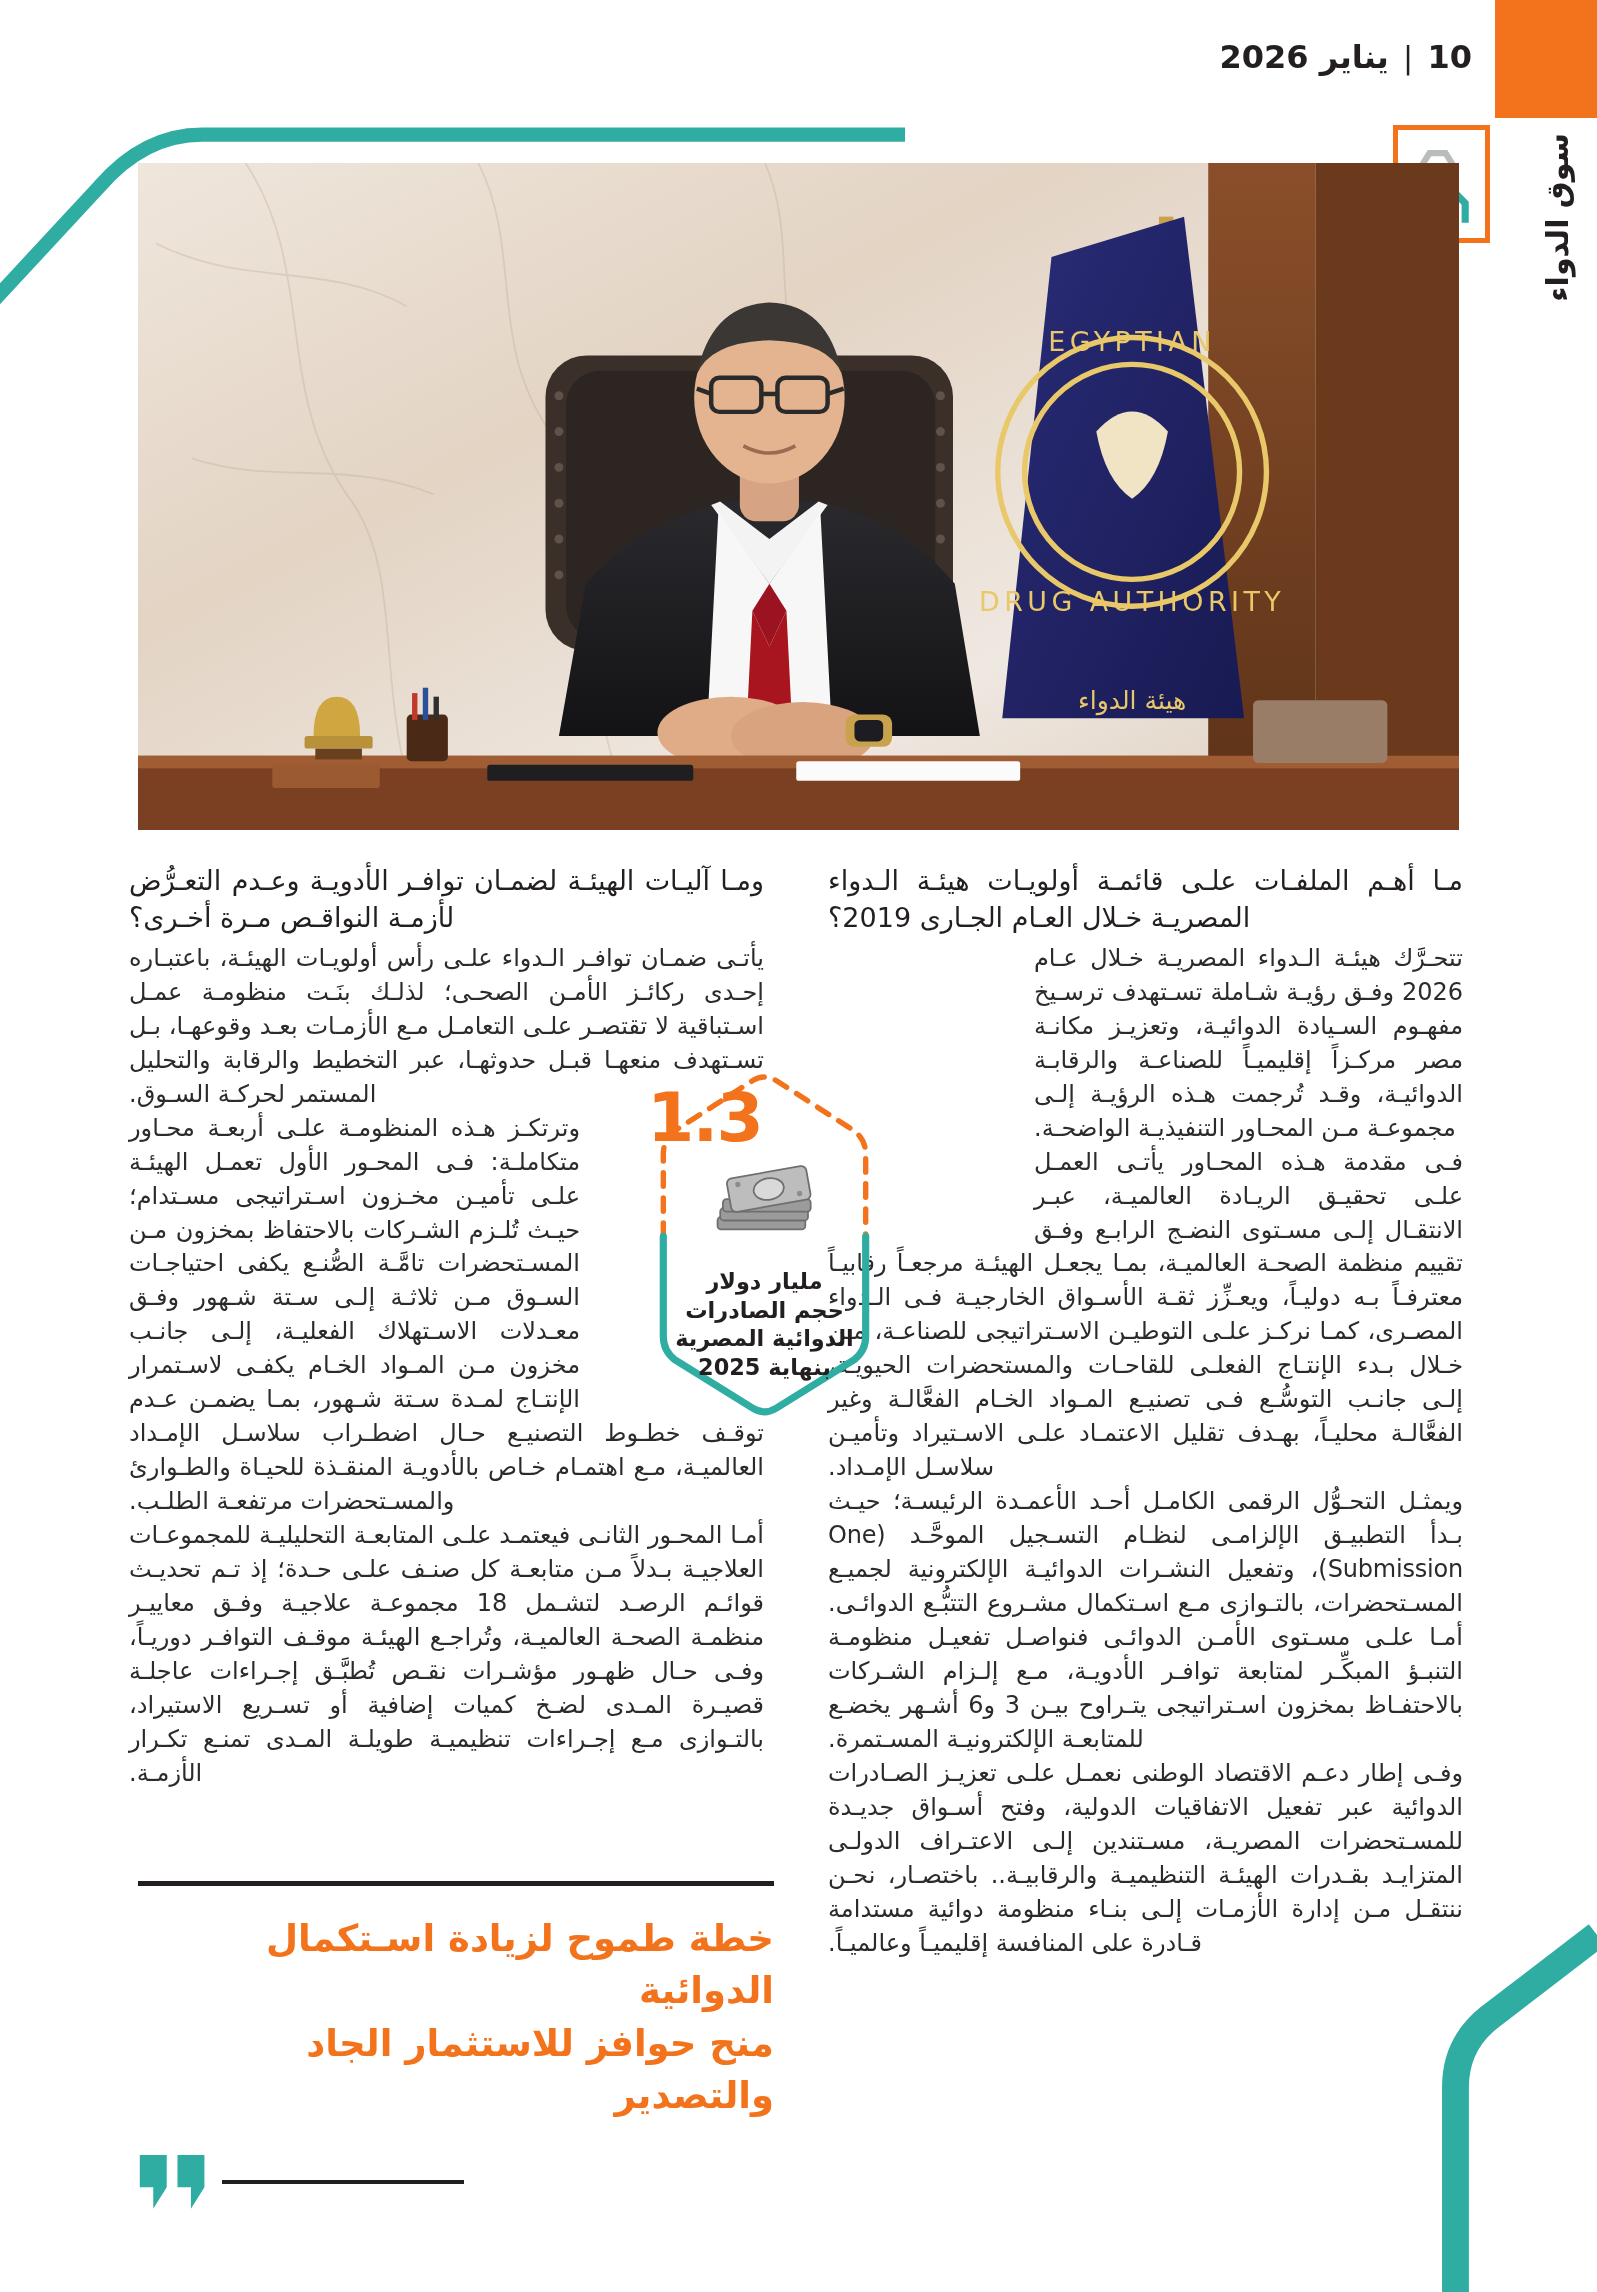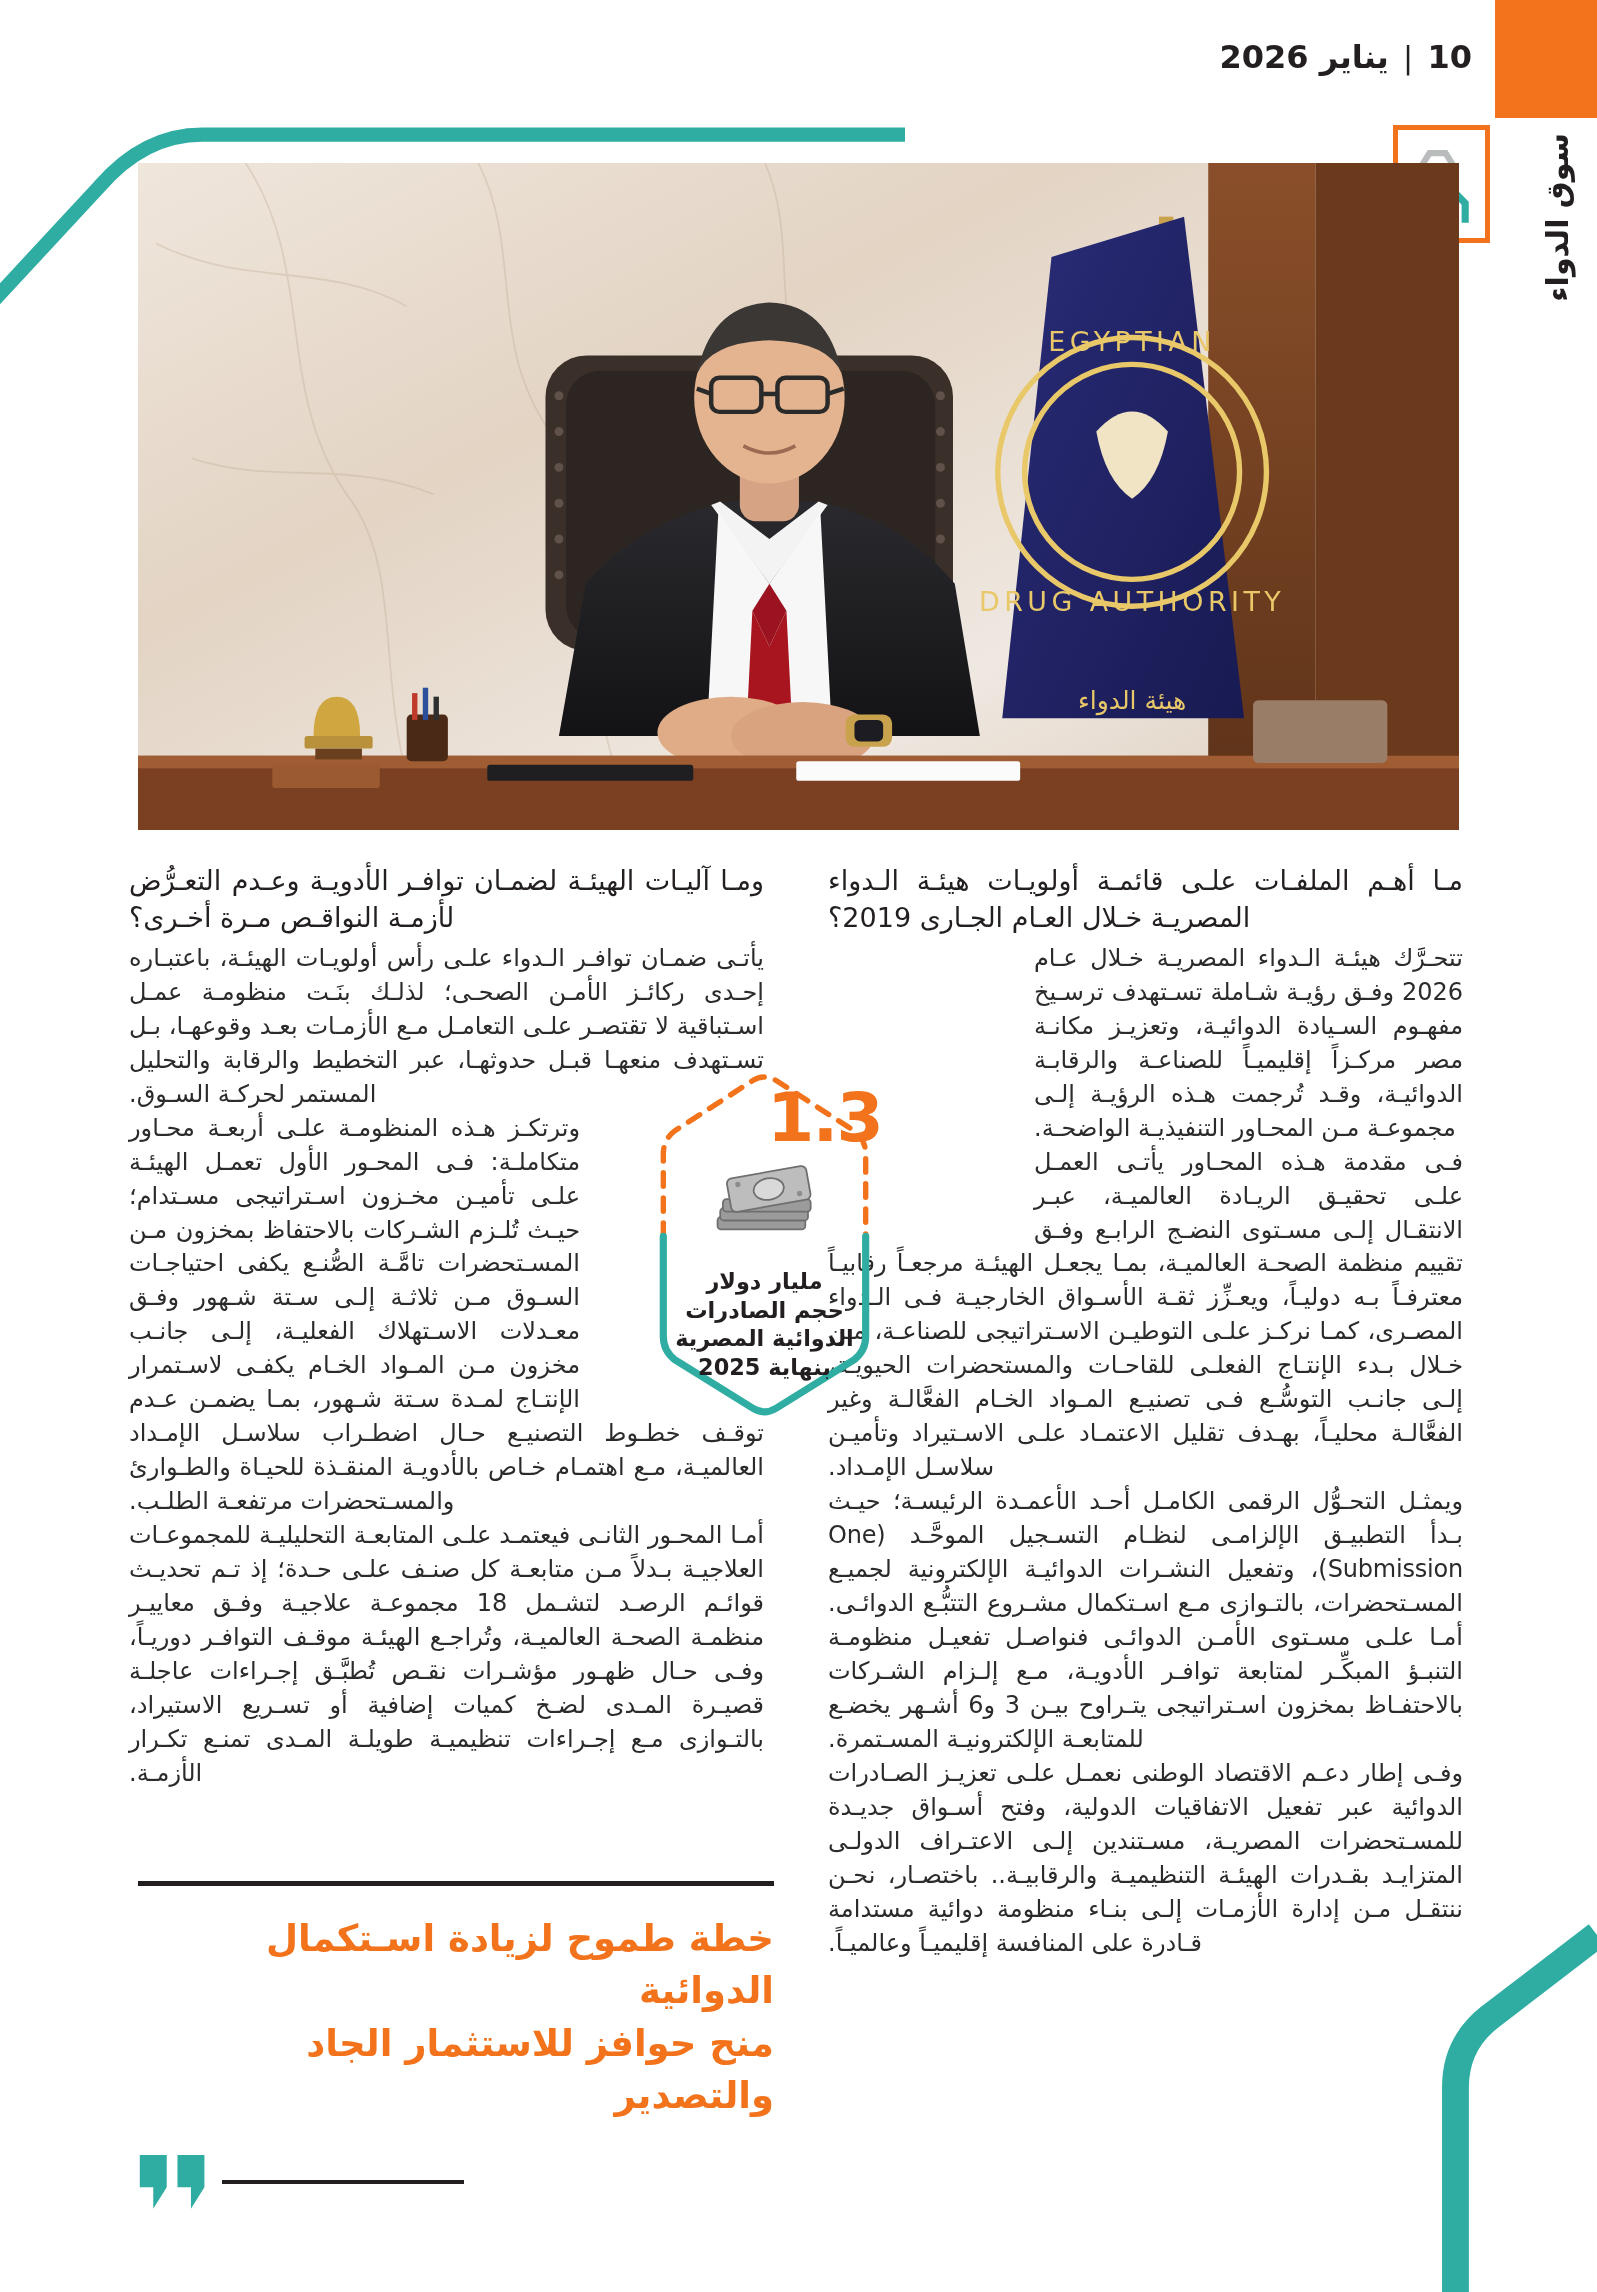--- a/index.html
+++ b/index.html
@@ -177,21 +177,21 @@
     position: absolute;
     inset: 0;
     width: 100%;
     height: 100%;
   }
   .badge-num {
     position: absolute;
     top: 16px;
     left: 0;
     width: 100%;
-    text-align: right;
+    text-align: left;
     font-size: 68px;
     font-weight: bold;
     color: #f2731c;
     letter-spacing: -1.8px;
     line-height: 1;
   }
   .badge-icon {
     position: absolute;
     top: 97px;
     left: 0;

